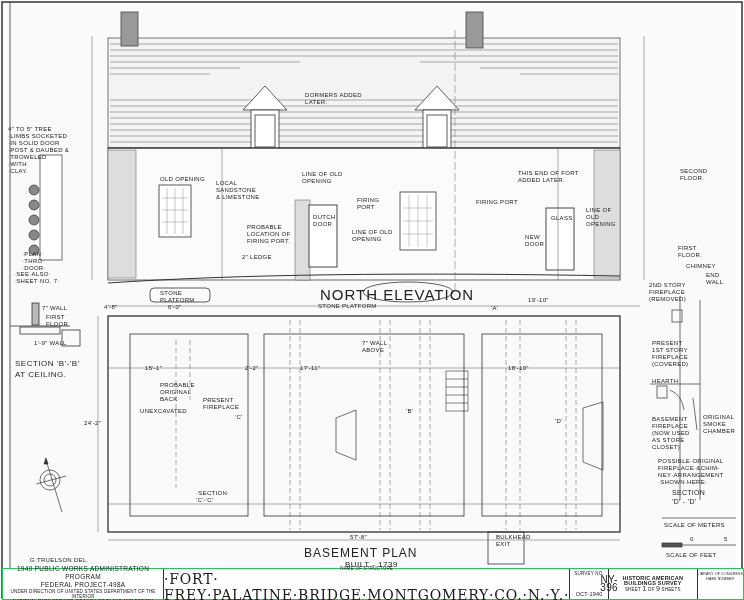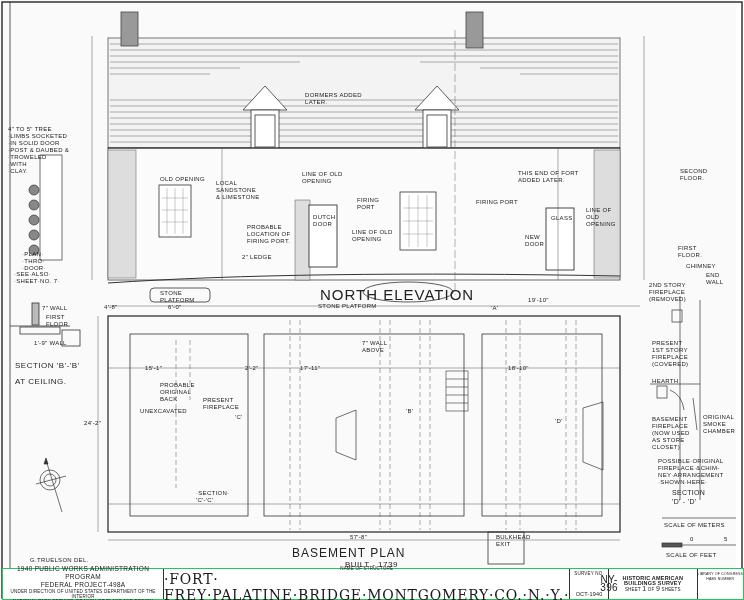--- a/index.html
+++ b/index.html
@@ -233,21 +233,21 @@
 <div class="lbl" style="left:22px; top:251px;">·PLAN·
 ·THRO·
 ·DOOR·</div>
 <div class="lbl" style="left:14px; top:271px;">·SEE·ALSO·
 ·SHEET·NO. 7·</div>
 
 <div class="lbl" style="left:42px; top:305px;">7" WALL</div>
 <div class="lbl" style="left:46px; top:314px;">FIRST
 FLOOR</div>
 <div class="lbl" style="left:34px; top:340px;">1'-9" WALL</div>
-<div class="lbl-md" style="left:15px; top:358px; white-space:pre; line-height:16px; font-size:8px;">SECTION 'B'-'B'
+<div class="lbl-md" style="left:15px; top:358px; white-space:pre; line-height:11px; font-size:8px;">SECTION 'B'-'B'
 AT CEILING.</div>
 
 <div class="lbl" style="left:318px; top:303px;">STONE PLATFORM</div>
 <div class="lbl" style="left:140px; top:408px;">UNEXCAVATED</div>
 <div class="lbl" style="left:160px; top:382px;">PROBABLE
 ORIGINAL
 BACK</div>
 <div class="lbl" style="left:203px; top:397px;">PRESENT
 FIREPLACE</div>
 <div class="lbl" style="left:362px; top:340px;">7" WALL
@@ -262,21 +262,21 @@
 <div class="lbl" style="left:104px; top:304px;">4'-8"</div>
 <div class="lbl" style="left:168px; top:304px;">6'-0"</div>
 <div class="lbl" style="left:84px; top:420px;">24'-2"</div>
 <div class="lbl" style="left:350px; top:534px;">57'-8"</div>
 <div class="lbl" style="left:491px; top:305px;">'A'</div>
 <div class="lbl" style="left:406px; top:408px;">'B'</div>
 <div class="lbl" style="left:235px; top:414px;">'C'</div>
 <div class="lbl" style="left:555px; top:418px;">'D'</div>
 <div class="lbl" style="left:496px; top:534px;">BULKHEAD
 EXIT</div>
-<div class="lbl-lg" style="left:292px; top:546px; font-size:12px;">BASEMENT PLAN</div>
+<div class="lbl-lg" style="left:304px; top:546px; font-size:12px;">BASEMENT PLAN</div>
 <div class="lbl-md" style="left:345px; top:560px; font-size:8px;">BUILT - 1739</div>
 
 <div class="lbl" style="left:686px; top:263px;">CHIMNEY</div>
 <div class="lbl" style="left:706px; top:272px;">END
 WALL</div>
 <div class="lbl" style="left:649px; top:282px;">2ND STORY
 FIREPLACE
 (REMOVED)</div>
 <div class="lbl" style="left:652px; top:340px;">PRESENT
 1ST STORY

